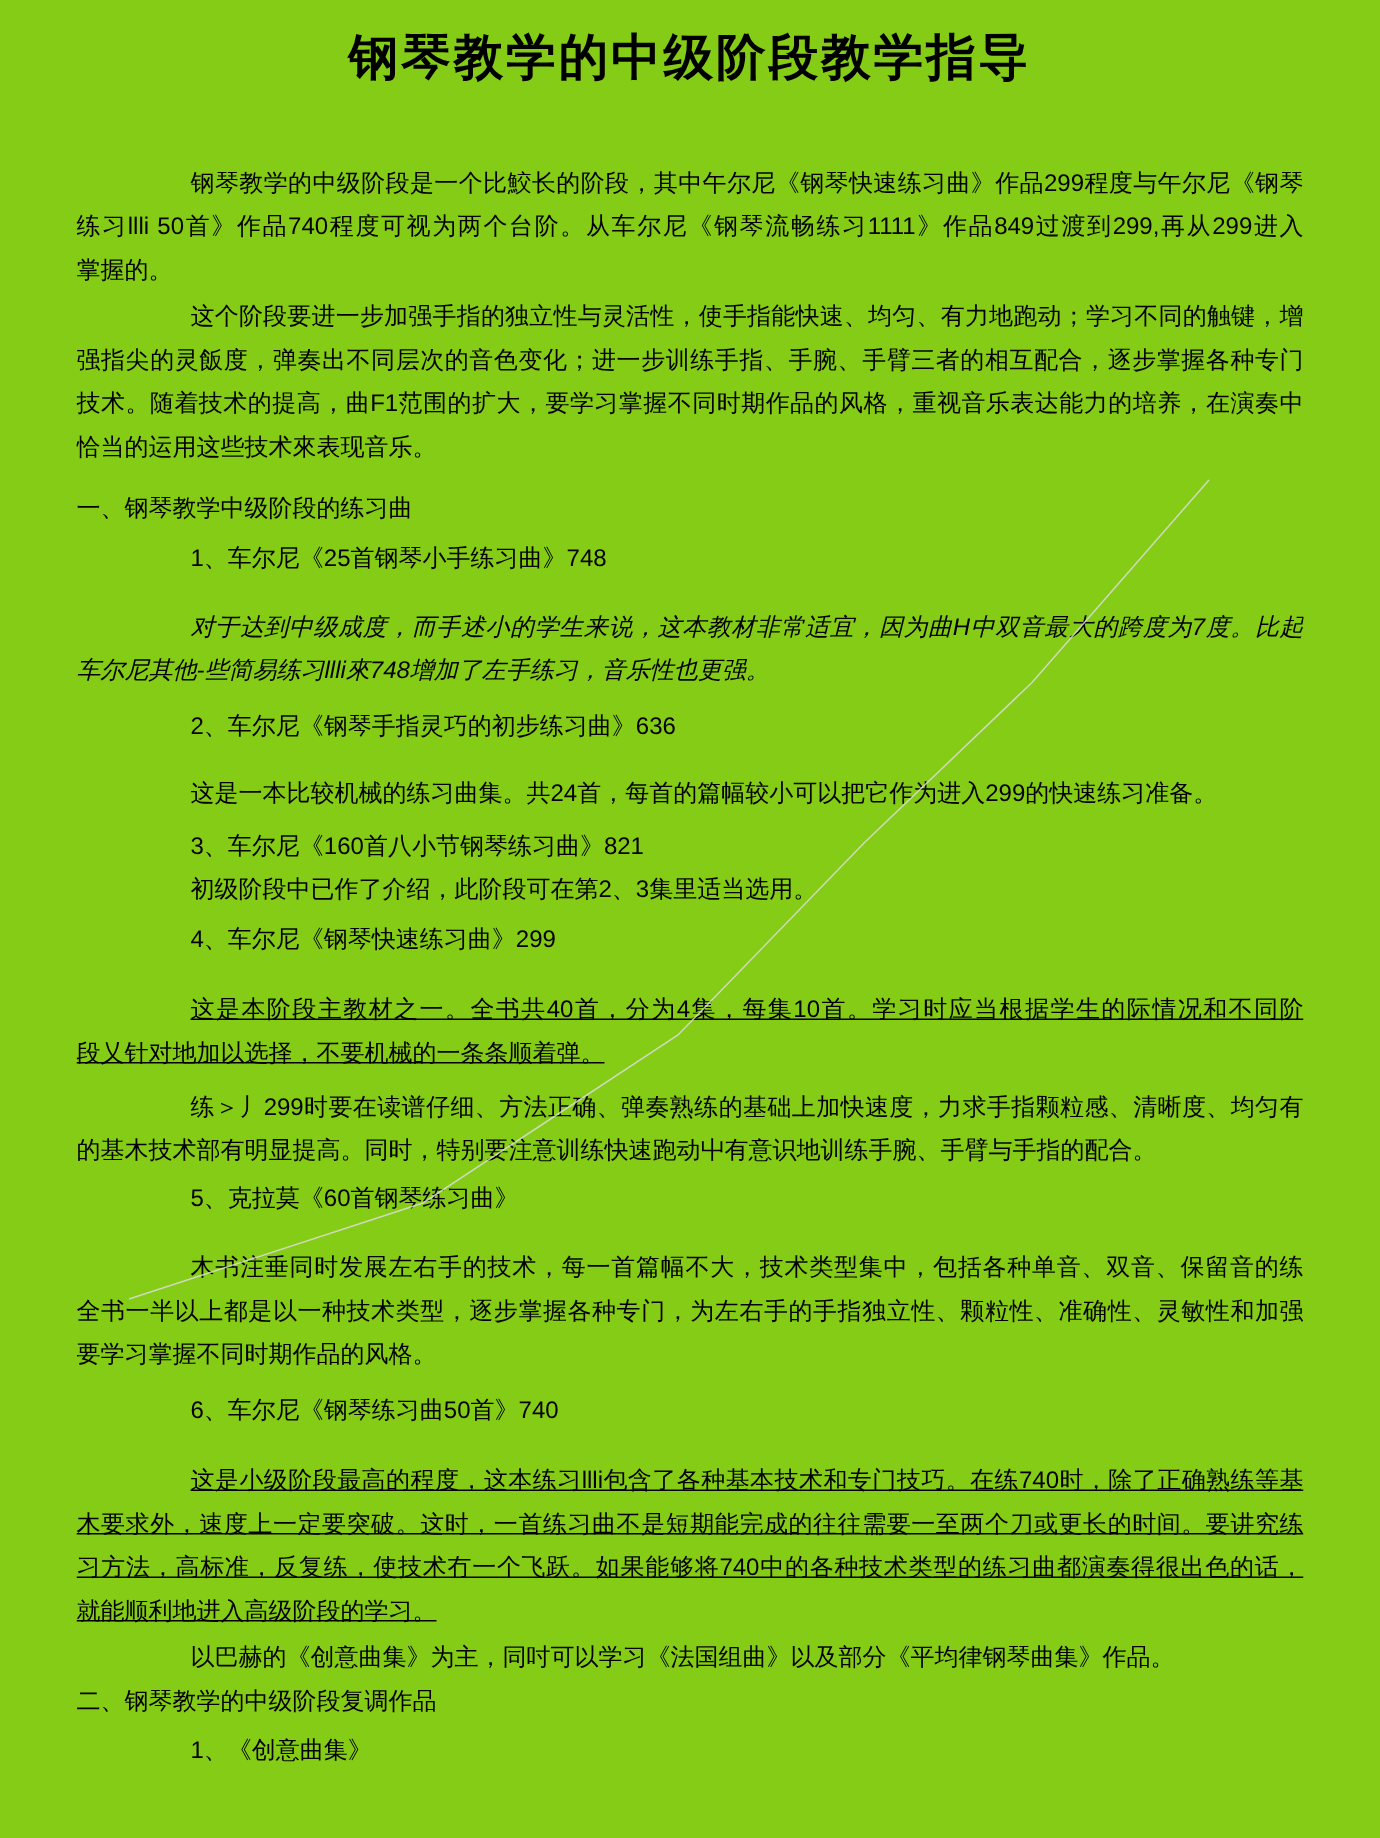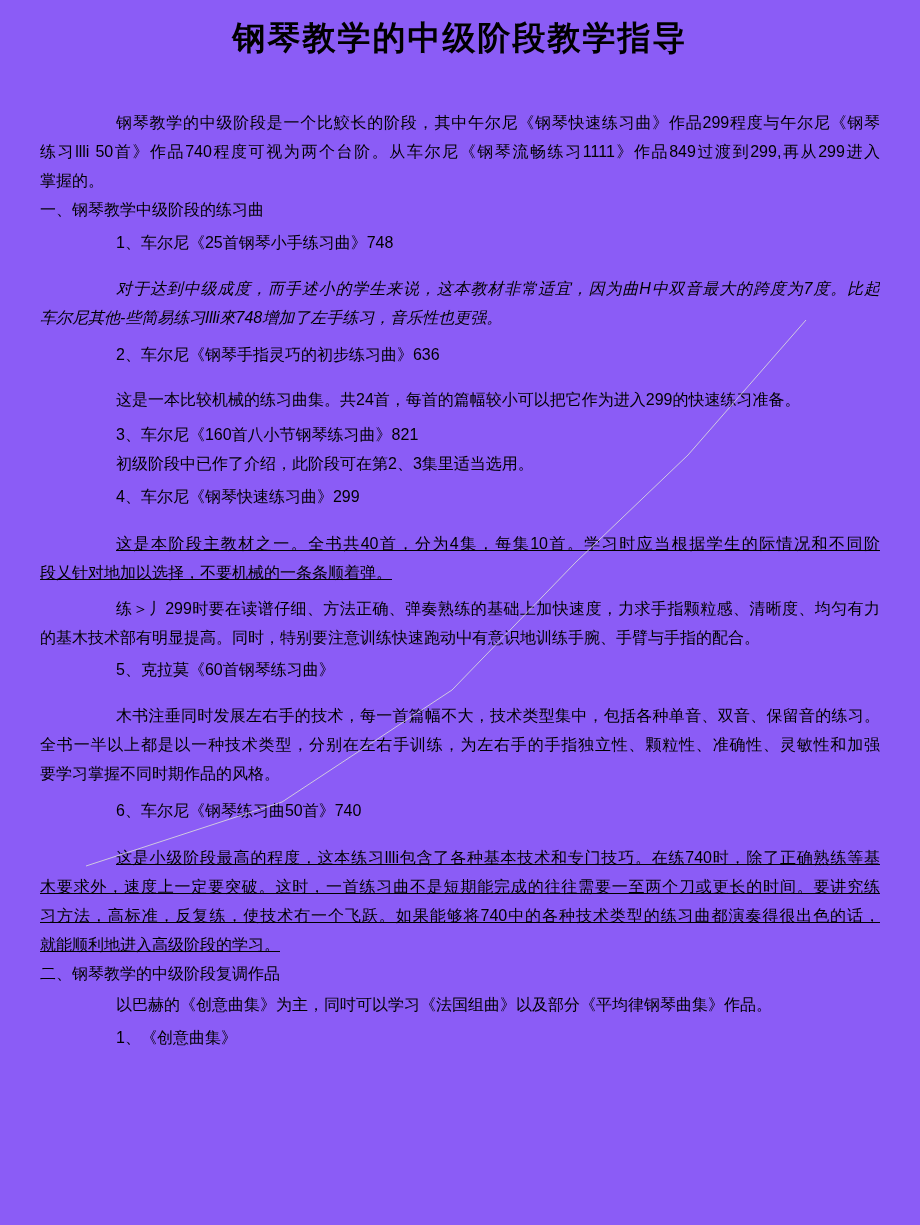--- a/index.html
+++ b/index.html
@@ -4,41 +4,41 @@
 <style>
   html, body {
     margin: 0;
     padding: 0;
     background: #ffffff;
   }
   .page {
     position: relative;
     width: 920px;
     height: 1225px;
-    background: #8b5cf6;
+    background: #84cc16;
     color: #000000;
     font-family: "Liberation Sans", "DejaVu Sans", sans-serif;
     overflow: hidden;
   }
   .artifact {
     position: absolute;
     top: 0; left: 0;
     pointer-events: none;
   }
   .doc-title {
     margin: 16px 40px 48px 40px;
     font-size: 33px;
     font-weight: bold;
     line-height: 44px;
     text-align: center;
     letter-spacing: 2px;
     white-space: nowrap;
   }
   .doc-body {
-    padding: 0 40px;
+    padding: 0 51px;
   }
   .block { margin: 0; }
   .line {
     font-size: 16px;
     line-height: 29px;
     height: 29px;
     white-space: nowrap;
     overflow: hidden;
     text-align: left;
   }
@@ -59,21 +59,27 @@
   </svg>
 
   <div class="doc-title">钢琴教学的中级阶段教学指导</div>
 
   <div class="doc-body">
       <div class="block paragraph" style="margin-top: 0px;">
         <div class="line ind j">钢琴教学的中级阶段是一个比鮫长的阶段，其中午尔尼《钢琴快速练习曲》作品299程度与午尔尼《钢琴</div>
         <div class="line j">练习llli 50首》作品740程度可视为两个台阶。从车尔尼《钢琴流畅练习1111》作品849过渡到299,再从299进入</div>
         <div class="line">掌握的。</div>
       </div>
-      <div class="block heading" style="margin-top: 0;">
+      <div class="block paragraph" style="margin-top: 2px;">
+        <div class="line ind j">这个阶段要进一步加强手指的独立性与灵活性，使手指能快速、均匀、有力地跑动；学习不同的触键，增</div>
+        <div class="line j">强指尖的灵飯度，弹奏出不同层次的音色变化；进一步训练手指、手腕、手臂三者的相互配合，逐步掌握各种专门</div>
+        <div class="line j">技术。随着技术的提高，曲F1范围的扩大，要学习掌握不同时期作品的风格，重视音乐表达能力的培养，在演奏中</div>
+        <div class="line">恰当的运用这些技术來表现音乐。</div>
+      </div>
+      <div class="block heading" style="margin-top: 12px;">
         <div class="line">一、钢琴教学中级阶段的练习曲</div>
       </div>
       <div class="block item" style="margin-top: 4px;">
         <div class="line ind">1、车尔尼《25首钢琴小手练习曲》748</div>
       </div>
       <div class="block paragraph" style="margin-top: 17px; font-style: italic;">
         <div class="line ind j">对于达到中级成度，而手述小的学生来说，这本教材非常适宜，因为曲H中双音最大的跨度为7度。比起</div>
         <div class="line">车尔尼其他-些简易练习llli來748增加了左手练习，音乐性也更强。</div>
       </div>
       <div class="block item" style="margin-top: 8px;">
@@ -97,35 +103,35 @@
       </div>
       <div class="block paragraph" style="margin-top: 7px;">
         <div class="line ind j">练＞丿299时要在读谱仔细、方法正确、弹奏熟练的基础上加快速度，力求手指颗粒感、清晰度、均匀有力</div>
         <div class="line">的基木技术部有明显提高。同时，特别要注意训练快速跑动屮有意识地训练手腕、手臂与手指的配合。</div>
       </div>
       <div class="block item" style="margin-top: 3px;">
         <div class="line ind">5、克拉莫《60首钢琴练习曲》</div>
       </div>
       <div class="block paragraph" style="margin-top: 17px;">
         <div class="line ind j">木书注垂同时发展左右手的技术，每一首篇幅不大，技术类型集中，包括各种单音、双音、保留音的练习。</div>
-        <div class="line j">全书一半以上都是以一种技术类型，分别在左右手训练，为左右手的手指独立性、颗粒性、准确性、灵敏性和加强</div>
+        <div class="line j">全书一半以上都是以一种技术类型，逐步掌握各种专门，为左右手的手指独立性、颗粒性、准确性、灵敏性和加强</div>
         <div class="line">要学习掌握不同时期作品的风格。</div>
       </div>
       <div class="block item" style="margin-top: 8px;">
         <div class="line ind">6、车尔尼《钢琴练习曲50首》740</div>
       </div>
       <div class="block paragraph" style="margin-top: 18px; text-decoration: underline;">
         <div class="line ind j">这是小级阶段最高的程度，这本练习llli包含了各种基本技术和专门技巧。在练740时，除了正确熟练等基</div>
         <div class="line j">木要求外，速度上一定要突破。这时，一首练习曲不是短期能完成的往往需要一至两个刀或更长的时间。要讲究练</div>
         <div class="line j">习方法，高标准，反复练，使技术冇一个飞跃。如果能够将740中的各种技术类型的练习曲都演奏得很出色的话，</div>
         <div class="line">就能顺利地进入高级阶段的学习。</div>
       </div>
+      <div class="block paragraph" style="margin-top: 2px;">
+        <div class="line ind">以巴赫的《创意曲集》为主，同吋可以学习《法国组曲》以及部分《平均律钢琴曲集》作品。</div>
+      </div>
       <div class="block heading" style="margin-top: 0px;">
         <div class="line">二、钢琴教学的中级阶段复调作品</div>
-      </div>
-      <div class="block paragraph" style="margin-top: 2px;">
-        <div class="line ind">以巴赫的《创意曲集》为主，同吋可以学习《法国组曲》以及部分《平均律钢琴曲集》作品。</div>
       </div>
       <div class="block item" style="margin-top: 4px;">
         <div class="line ind">1、《创意曲集》</div>
       </div>
     </div>
 </div>
 
 </body></html>

